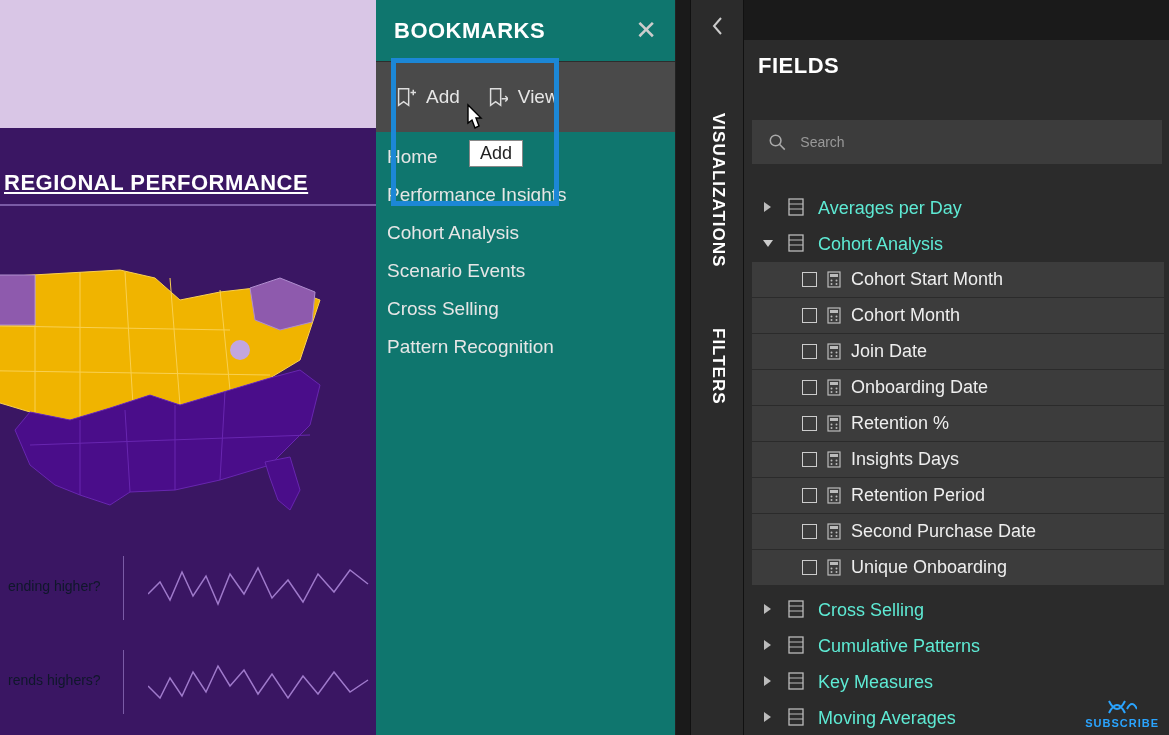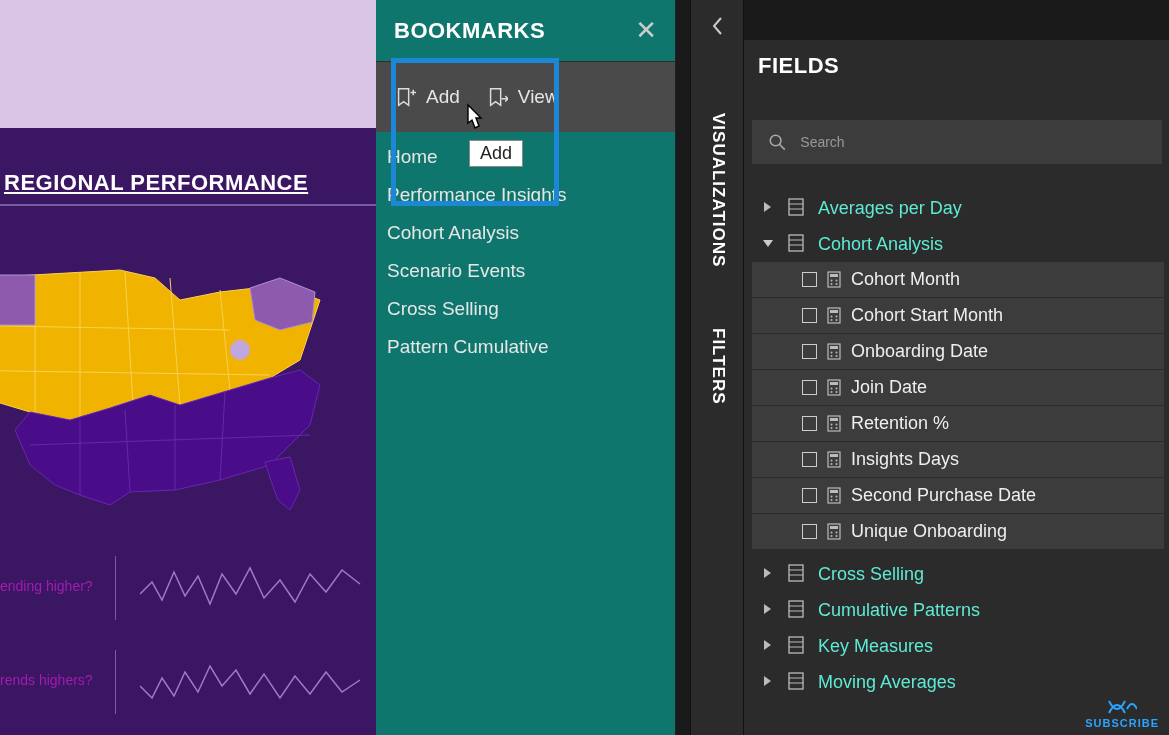--- a/index.html
+++ b/index.html
@@ -43,23 +43,23 @@
     width: 380px; height: 2px;
     background: #7a5ba6;
   }
   .us-map {
     position: absolute;
     left: -80px; top: 230px;
     width: 430px; height: 290px;
   }
   .spark-row {
     position: absolute;
-    left: 0;
+    left: 8px;
     width: 426px; height: 90px;
-    color: #a21caf;
+    color: #0f172a;
     font-size: 14px;
   }
   .spark-row .lbl {
     position: absolute;
     left: 0; top: 30px;
   }
   .spark-row .divider {
     position: absolute;
     left: 115px; top: 8px;
     width: 1px; height: 64px;
@@ -345,21 +345,21 @@
       </svg>
       <span>View</span>
     </div>
   </div>
   <div class="bm-list">
     <div class="bm-item">Home</div>
     <div class="bm-item">Performance Insights</div>
     <div class="bm-item">Cohort Analysis</div>
     <div class="bm-item">Scenario Events</div>
     <div class="bm-item">Cross Selling</div>
-    <div class="bm-item">Pattern Cumulative</div>
+    <div class="bm-item">Pattern Recognition</div>
   </div>
 </div>
 
 <div class="highlight-box"></div>
 <div class="tooltip">Add</div>
 <svg class="cursor" width="30" height="34" viewBox="0 0 30 34">
   <path fill="#fff" stroke="#000" stroke-width="1.4" d="M9 2 L9 20 L13 17 L16 25 L20 23 L17 15 L22 15 Z"></path>
 </svg>
 
 <div class="vpanel">
@@ -413,35 +413,49 @@
         <span class="calc-icon">
           <svg width="14" height="17" viewBox="0 0 14 17">
             <rect x="1" y="1" width="12" height="15" fill="none" stroke="#bbb" stroke-width="1.2"></rect>
             <rect x="3" y="3" width="8" height="3" fill="#bbb"></rect>
             <circle cx="4.5" cy="9.5" r="1" fill="#bbb"></circle>
             <circle cx="9.5" cy="9.5" r="1" fill="#bbb"></circle>
             <circle cx="4.5" cy="13" r="1" fill="#bbb"></circle>
             <circle cx="9.5" cy="13" r="1" fill="#bbb"></circle>
           </svg>
         </span>
+        <span>Cohort Start Month</span>
+      </div>
+      <div class="field-row">
+        <span class="chk"></span>
+        <span class="calc-icon">
+          <svg width="14" height="17" viewBox="0 0 14 17">
+            <rect x="1" y="1" width="12" height="15" fill="none" stroke="#bbb" stroke-width="1.2"></rect>
+            <rect x="3" y="3" width="8" height="3" fill="#bbb"></rect>
+            <circle cx="4.5" cy="9.5" r="1" fill="#bbb"></circle>
+            <circle cx="9.5" cy="9.5" r="1" fill="#bbb"></circle>
+            <circle cx="4.5" cy="13" r="1" fill="#bbb"></circle>
+            <circle cx="9.5" cy="13" r="1" fill="#bbb"></circle>
+          </svg>
+        </span>
         <span>Cohort Month</span>
       </div>
       <div class="field-row">
         <span class="chk"></span>
         <span class="calc-icon">
           <svg width="14" height="17" viewBox="0 0 14 17">
             <rect x="1" y="1" width="12" height="15" fill="none" stroke="#bbb" stroke-width="1.2"></rect>
             <rect x="3" y="3" width="8" height="3" fill="#bbb"></rect>
             <circle cx="4.5" cy="9.5" r="1" fill="#bbb"></circle>
             <circle cx="9.5" cy="9.5" r="1" fill="#bbb"></circle>
             <circle cx="4.5" cy="13" r="1" fill="#bbb"></circle>
             <circle cx="9.5" cy="13" r="1" fill="#bbb"></circle>
           </svg>
         </span>
-        <span>Cohort Start Month</span>
+        <span>Join Date</span>
       </div>
       <div class="field-row">
         <span class="chk"></span>
         <span class="calc-icon">
           <svg width="14" height="17" viewBox="0 0 14 17">
             <rect x="1" y="1" width="12" height="15" fill="none" stroke="#bbb" stroke-width="1.2"></rect>
             <rect x="3" y="3" width="8" height="3" fill="#bbb"></rect>
             <circle cx="4.5" cy="9.5" r="1" fill="#bbb"></circle>
             <circle cx="9.5" cy="9.5" r="1" fill="#bbb"></circle>
             <circle cx="4.5" cy="13" r="1" fill="#bbb"></circle>
@@ -455,49 +469,49 @@
         <span class="calc-icon">
           <svg width="14" height="17" viewBox="0 0 14 17">
             <rect x="1" y="1" width="12" height="15" fill="none" stroke="#bbb" stroke-width="1.2"></rect>
             <rect x="3" y="3" width="8" height="3" fill="#bbb"></rect>
             <circle cx="4.5" cy="9.5" r="1" fill="#bbb"></circle>
             <circle cx="9.5" cy="9.5" r="1" fill="#bbb"></circle>
             <circle cx="4.5" cy="13" r="1" fill="#bbb"></circle>
             <circle cx="9.5" cy="13" r="1" fill="#bbb"></circle>
           </svg>
         </span>
-        <span>Join Date</span>
-      </div>
-      <div class="field-row">
-        <span class="chk"></span>
-        <span class="calc-icon">
-          <svg width="14" height="17" viewBox="0 0 14 17">
-            <rect x="1" y="1" width="12" height="15" fill="none" stroke="#bbb" stroke-width="1.2"></rect>
-            <rect x="3" y="3" width="8" height="3" fill="#bbb"></rect>
-            <circle cx="4.5" cy="9.5" r="1" fill="#bbb"></circle>
-            <circle cx="9.5" cy="9.5" r="1" fill="#bbb"></circle>
-            <circle cx="4.5" cy="13" r="1" fill="#bbb"></circle>
-            <circle cx="9.5" cy="13" r="1" fill="#bbb"></circle>
-          </svg>
-        </span>
         <span>Retention %</span>
       </div>
       <div class="field-row">
         <span class="chk"></span>
         <span class="calc-icon">
           <svg width="14" height="17" viewBox="0 0 14 17">
             <rect x="1" y="1" width="12" height="15" fill="none" stroke="#bbb" stroke-width="1.2"></rect>
             <rect x="3" y="3" width="8" height="3" fill="#bbb"></rect>
             <circle cx="4.5" cy="9.5" r="1" fill="#bbb"></circle>
             <circle cx="9.5" cy="9.5" r="1" fill="#bbb"></circle>
             <circle cx="4.5" cy="13" r="1" fill="#bbb"></circle>
             <circle cx="9.5" cy="13" r="1" fill="#bbb"></circle>
           </svg>
         </span>
         <span>Insights Days</span>
+      </div>
+      <div class="field-row">
+        <span class="chk"></span>
+        <span class="calc-icon">
+          <svg width="14" height="17" viewBox="0 0 14 17">
+            <rect x="1" y="1" width="12" height="15" fill="none" stroke="#bbb" stroke-width="1.2"></rect>
+            <rect x="3" y="3" width="8" height="3" fill="#bbb"></rect>
+            <circle cx="4.5" cy="9.5" r="1" fill="#bbb"></circle>
+            <circle cx="9.5" cy="9.5" r="1" fill="#bbb"></circle>
+            <circle cx="4.5" cy="13" r="1" fill="#bbb"></circle>
+            <circle cx="9.5" cy="13" r="1" fill="#bbb"></circle>
+          </svg>
+        </span>
+        <span>Retention Period</span>
       </div>
       <div class="field-row">
         <span class="chk"></span>
         <span class="calc-icon">
           <svg width="14" height="17" viewBox="0 0 14 17">
             <rect x="1" y="1" width="12" height="15" fill="none" stroke="#bbb" stroke-width="1.2"></rect>
             <rect x="3" y="3" width="8" height="3" fill="#bbb"></rect>
             <circle cx="4.5" cy="9.5" r="1" fill="#bbb"></circle>
             <circle cx="9.5" cy="9.5" r="1" fill="#bbb"></circle>
             <circle cx="4.5" cy="13" r="1" fill="#bbb"></circle>

